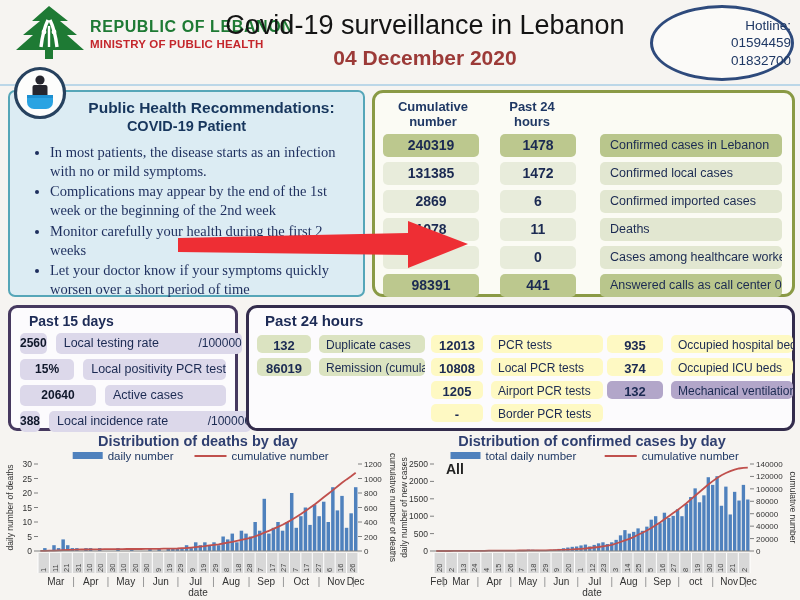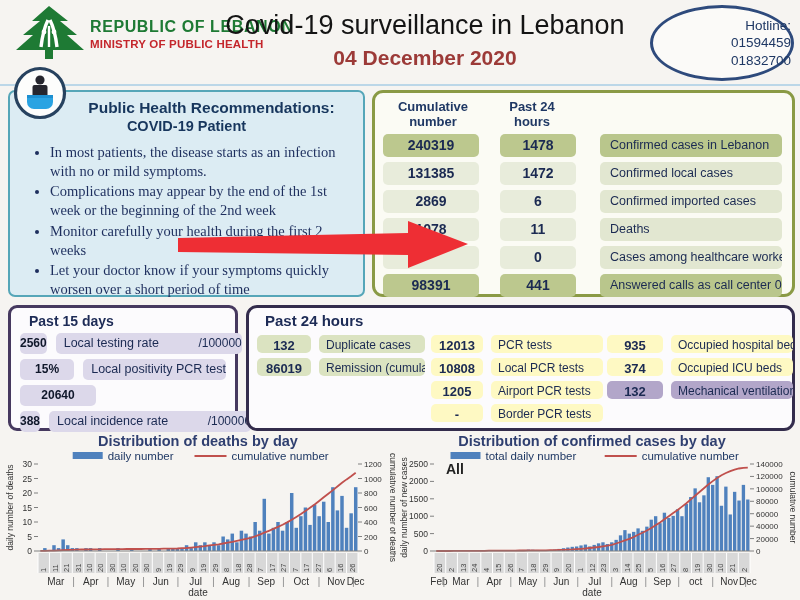--- a/index.html
+++ b/index.html
@@ -176,20 +176,21 @@
       <div class="p14-row">
         <div class="p14-val">2560</div>
         <div class="p14-label">Local testing  rate <span class="suffix">/100000</span></div>
       </div>
       <div class="p14-row">
         <div class="p14-val">15%</div>
         <div class="p14-label">Local positivity PCR test </div>
       </div>
       <div class="p14-row">
         <div class="p14-val">20640</div>
+        <div class="p14-label">Active cases </div>
       </div>
       <div class="p14-row">
         <div class="p14-val">388</div>
         <div class="p14-label">Local  incidence rate <span class="suffix">/100000</span></div>
       </div>
     </div>
 </div>
 
 <div class="p24-panel">
   <div class="p24-title">Past 24 hours</div>

